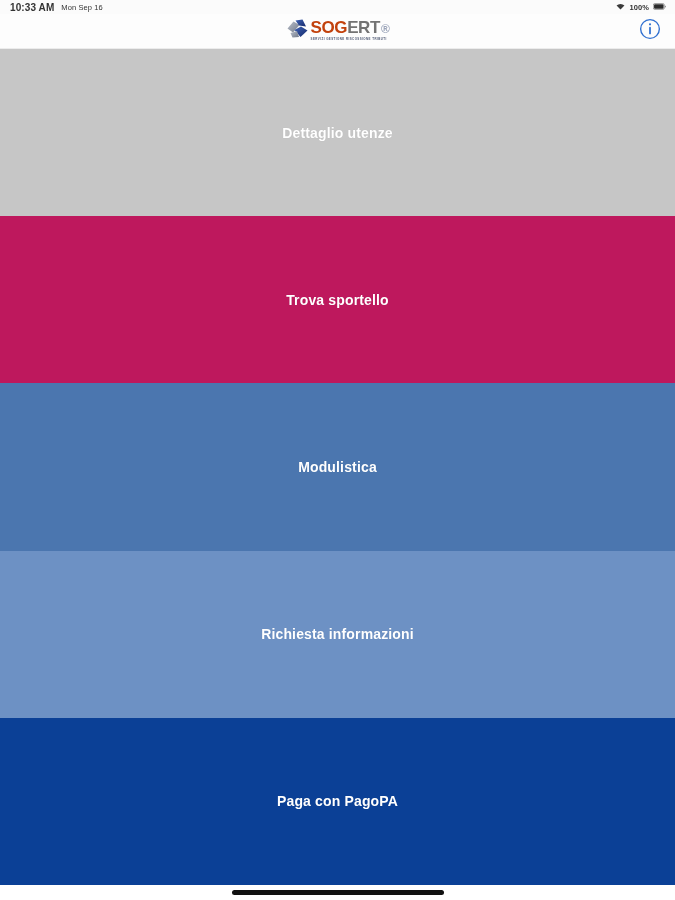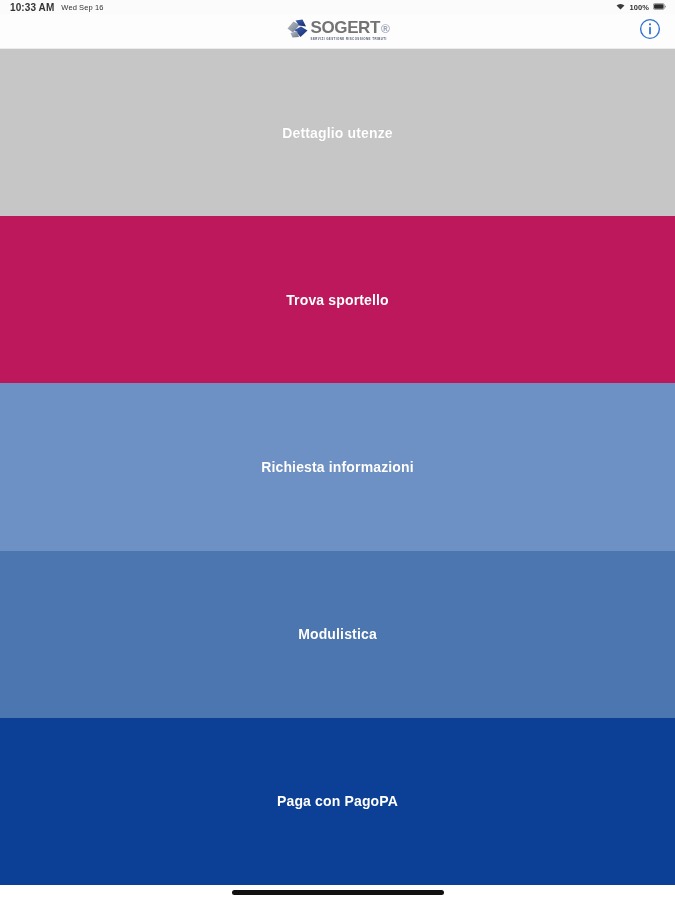--- a/index.html
+++ b/index.html
@@ -52,21 +52,21 @@
   .logo-mark { display:block; }
   .logo-text-wrap { display:flex; flex-direction:column; align-items:flex-start; line-height:1; }
   .logo-word {
     font-family:"Liberation Sans", sans-serif;
     font-weight:700;
     font-size:17px;
     letter-spacing:-0.4px;
     line-height:1;
     display:flex; align-items:baseline;
   }
-  .logo-sog { color:#737373; }
+  .logo-sog { color:#c2410c; }
   .logo-ert { color:#737373; }
   .logo-dot { color:#9aa3b8; font-size:12px; margin-left:1px; }
   .logo-tagline {
     font-size:2.9px;
     letter-spacing:.45px;
     color:#4a5570;
     font-weight:700;
     margin-top:1.5px;
     white-space:nowrap;
   }
@@ -111,21 +111,21 @@
   }
 </style>
 </head>
 <body>
 
 <div class="device">
 
   <div class="status-bar">
     <div class="status-left">
       <span class="status-time">10:33 AM</span>
-      <span class="status-date">Wed Sep 16</span>
+      <span class="status-date">Mon Sep 16</span>
     </div>
     <div class="status-spacer"></div>
     <div class="status-right">
       <span class="wifi-icon">
         <svg width="9" height="7" viewBox="0 0 16 12">
           <path d="M8 11.2 L1 4.4 A10 10 0 0 1 15 4.4 Z" fill="#3a3a3a"></path>
         </svg>
       </span>
       <span class="status-batt-pct">100%</span>
       <span class="batt-icon">
@@ -188,28 +188,28 @@
   <div class="menu">
 
     <div class="menu-band" style="background:#c6c6c6;">
       <span class="menu-band-label">Dettaglio utenze</span>
     </div>
 
     <div class="menu-band" style="background:#be185d;">
       <span class="menu-band-label">Trova sportello</span>
     </div>
 
+    <div class="menu-band" style="background:#4b76af;">
+      <span class="menu-band-label">Modulistica</span>
+    </div>
+
     <div class="menu-band" style="background:#6d91c4;">
       <span class="menu-band-label">Richiesta informazioni</span>
     </div>
 
-    <div class="menu-band" style="background:#4b76af;">
-      <span class="menu-band-label">Modulistica</span>
-    </div>
-
     <div class="menu-band" style="background:#0b4096;">
       <span class="menu-band-label">Paga con PagoPA</span>
     </div>
 
   </div>
 
   <div class="home-area">
     <div class="home-indicator"></div>
   </div>
 

